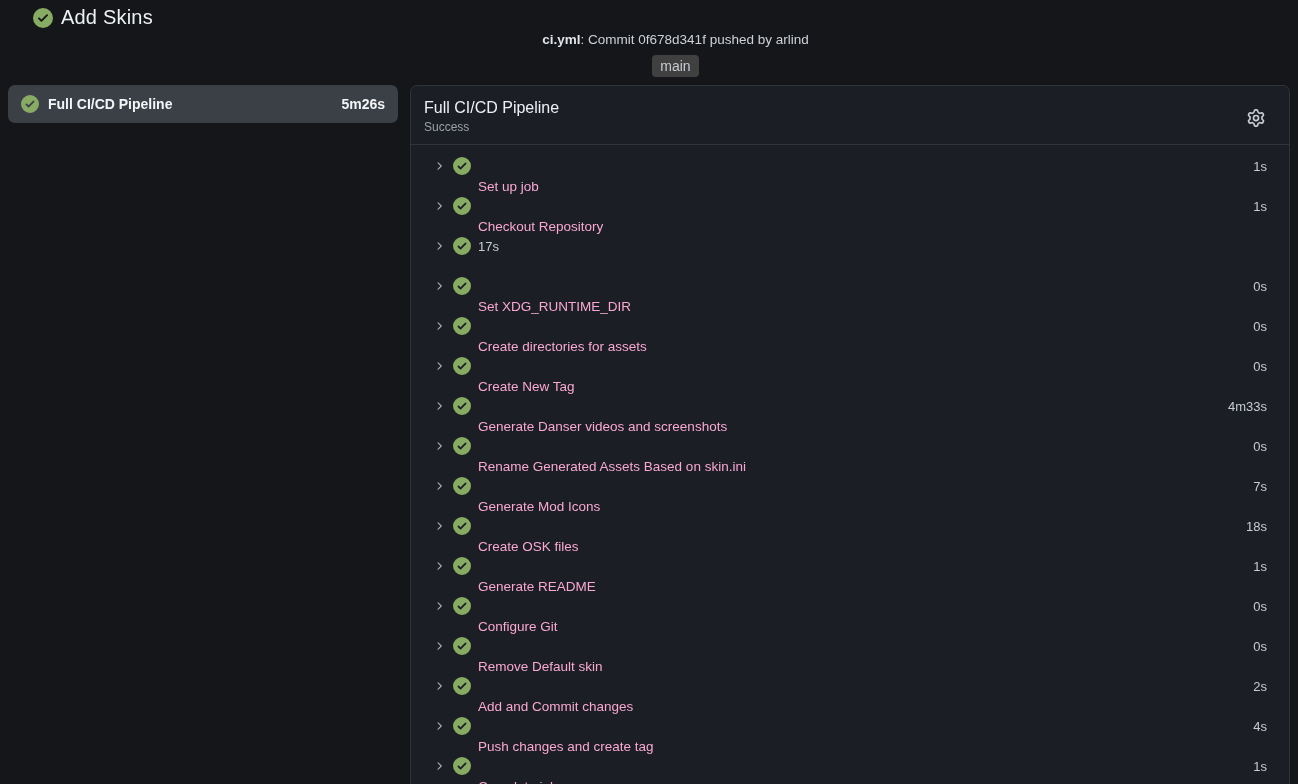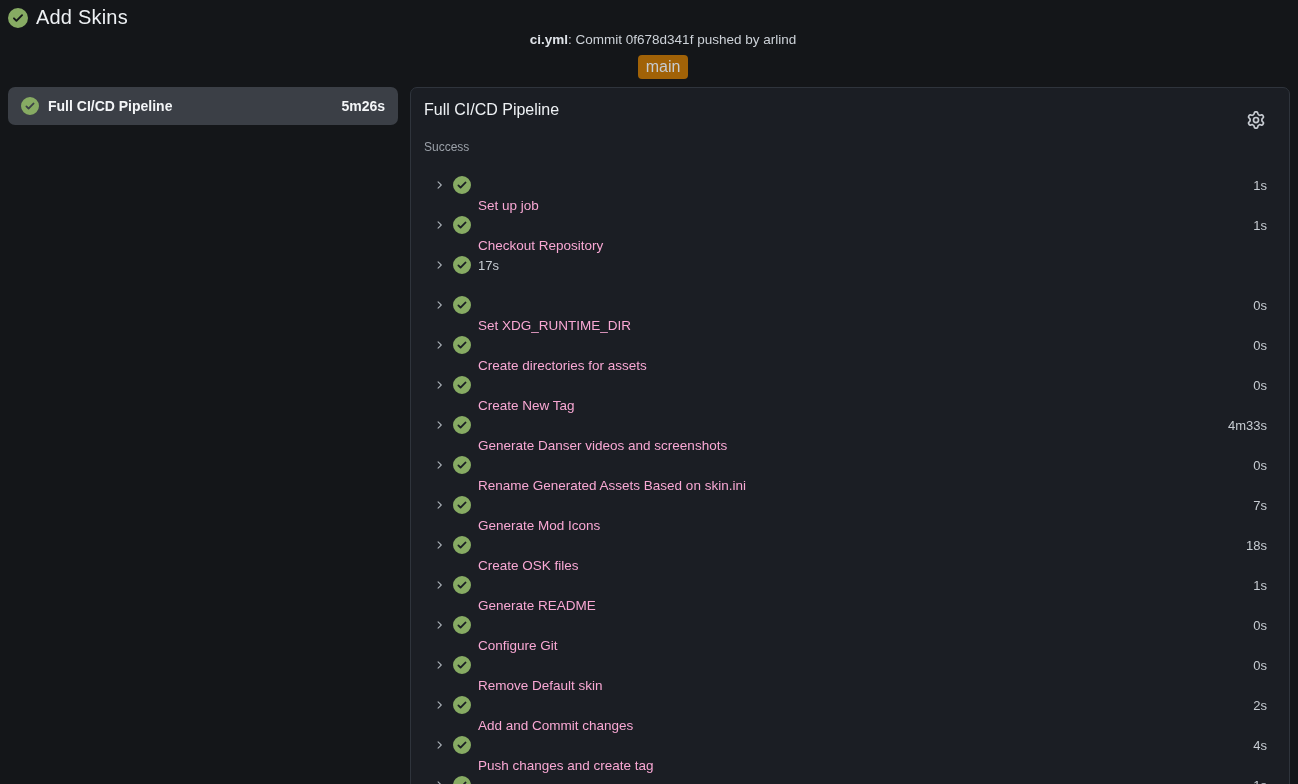--- a/index.html
+++ b/index.html
@@ -5,34 +5,34 @@
   * { margin: 0; padding: 0; box-sizing: border-box; }
   html, body { width: 1298px; height: 784px; overflow: hidden; }
   body {
     background: #141619;
     color: #e8ebee;
     font-family: "Liberation Sans", "DejaVu Sans", sans-serif;
     font-size: 14px;
   }
 
   
-  .run-header { padding: 6px 16px 0 8px; }
+  .run-header { padding: 6px 16px 0 8px; margin-left: 25px; }
   .run-title-line { display: flex; align-items: center; gap: 8px; }
   .run-title { font-size: 20px; font-weight: 500; color: #eef1f4; letter-spacing: .2px; }
   .run-subtitle {
     margin: 3px 0 0 36px;
     font-size: 13.5px; color: #cdd2d8;
     display: flex; align-items: center; gap: 8px; flex-direction: column;
   }
   .wf-file { font-weight: 700; color: #dfe3e8; }
   .branch-badge {
     display: inline-block;
-    background: #a16207;
+    background: #404040;
     color: #c6cbd1;
-    font-size: 16px;
+    font-size: 14px;
     line-height: 1;
     padding: 4px 8px;
     border-radius: 4px;
   }
 
   
   .layout { display: flex; align-items: flex-start; margin-top: 8px; border-radius: 6px; }
   .sidebar { width: 390px; margin-left: 8px; flex: none; }
   .job-card {
     display: flex; align-items: center; gap: 9px;
@@ -53,21 +53,21 @@
     border-radius: 7px;
     height: 712px;
     display: flex; flex-direction: column;
   }
   .panel-header {
     display: flex; align-items: flex-start;
     padding: 13px 20px 10px 13px;
   }
   .panel-titles { flex: 1; }
   .panel-title { font-size: 16px; font-weight: 500; color: #eef1f4; }
-  .panel-status { font-size: 12px; color: #9ba1a9; margin-top: 21px; }
+  .panel-status { font-size: 12px; color: #9ba1a9; margin-top: 3px; }
   .gear-btn {
     background: none; border: none; cursor: pointer;
     padding: 4px; margin-top: 6px;
     color: #c8ccd2; line-height: 0;
   }
   .panel-divider { height: 1px; background: #2f343c; }
 
   
   .steps-list { padding: 1px 0 5px 0; }
   .step-row {

